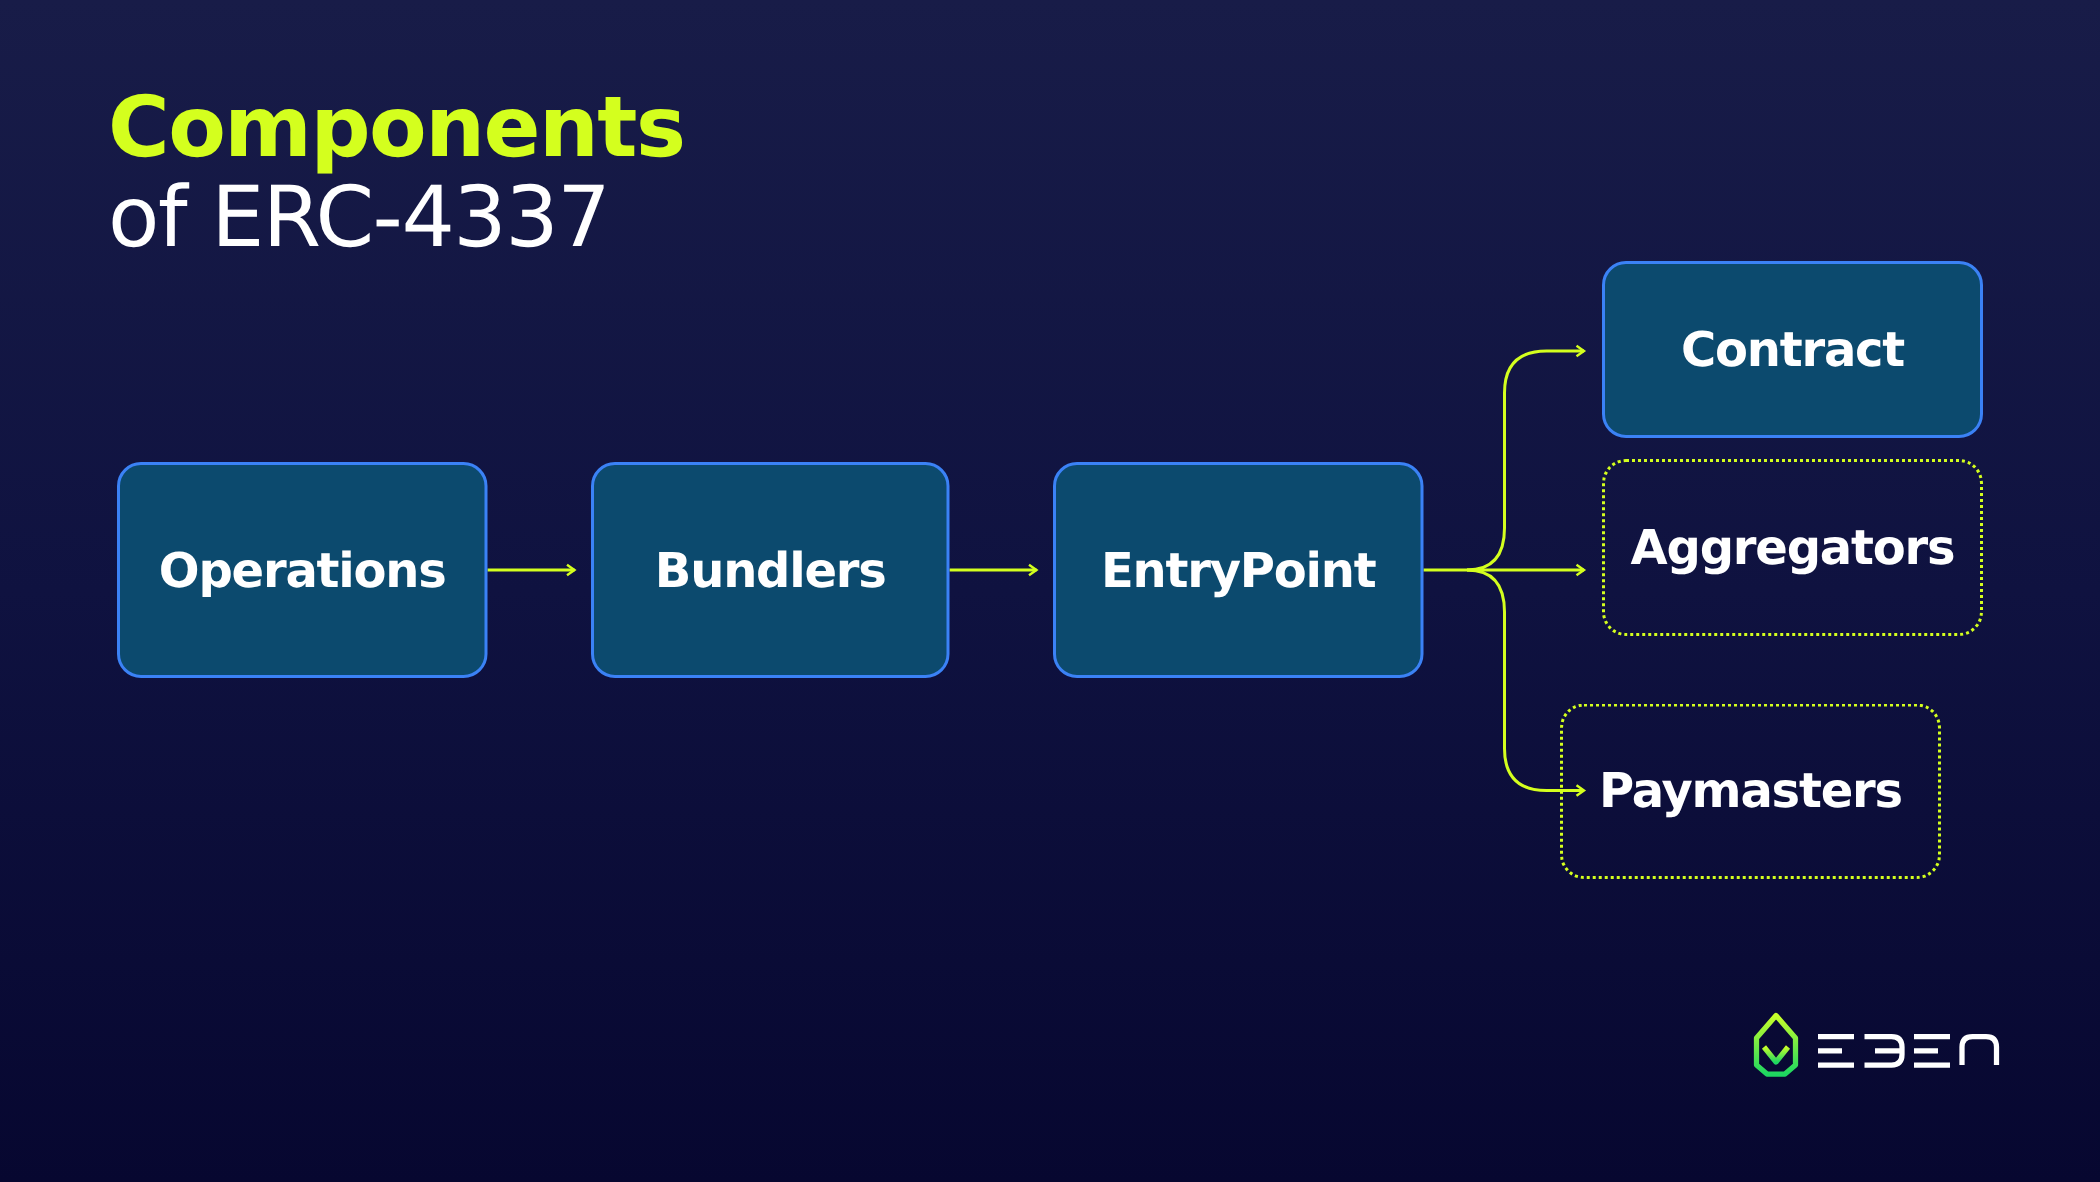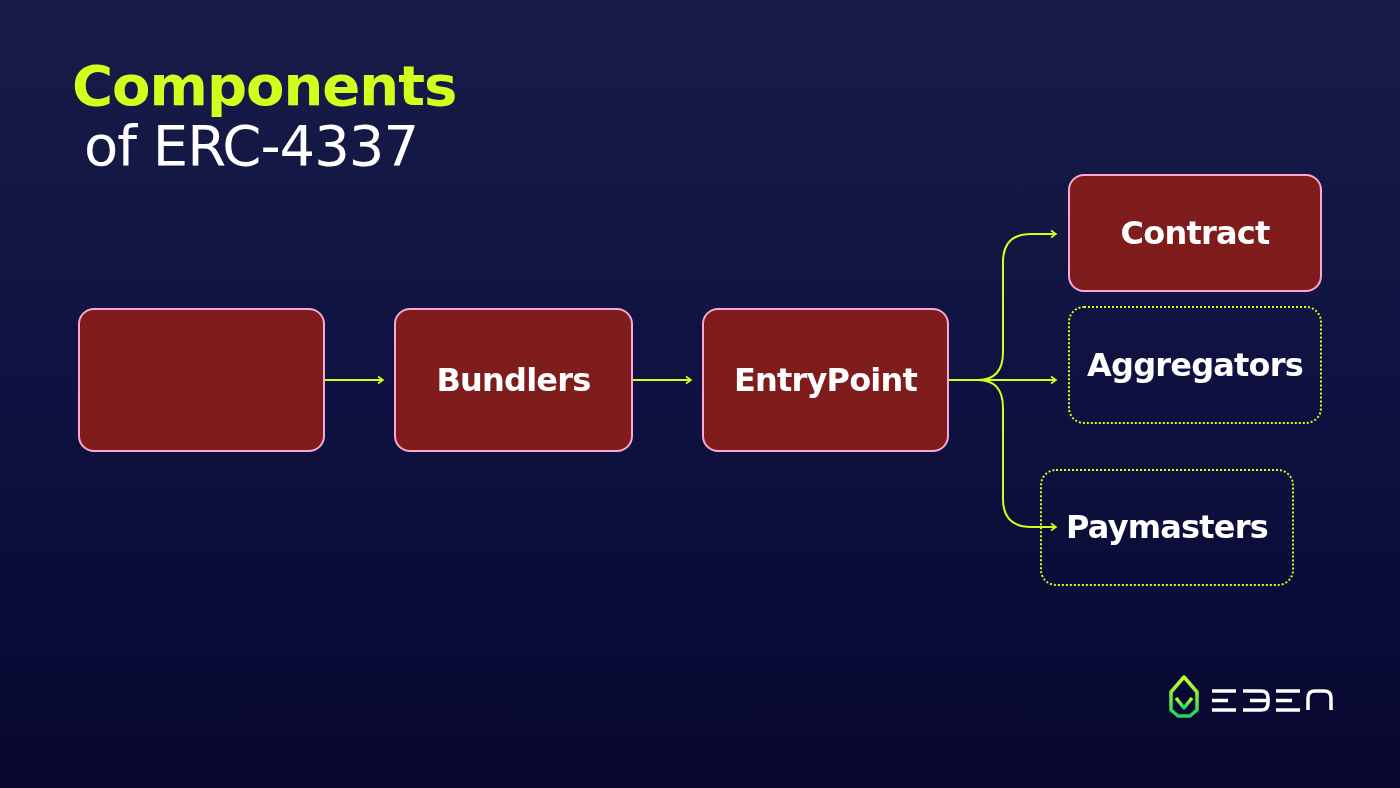--- a/index.html
+++ b/index.html
@@ -7,25 +7,25 @@
     width:1400px; height:788px; overflow:hidden; position:relative;
     background: linear-gradient(180deg, #181c48 0%, #0f1240 50%, #070730 100%);
     font-family: "DejaVu Sans", sans-serif;
   }
   .title {
     position:absolute; left:72px; top:56px; margin:0;
     font-family:"DejaVu Sans", sans-serif;
     font-size:56px; line-height:60px; letter-spacing:-1px;
   }
   .title .accent { color:#d4ff1e; font-weight:bold; display:block; }
-  .title .sub { color:#ffffff; font-weight:normal; display:block;margin-left:12px; }
+  .title .sub { color:#ffffff; font-weight:normal; display:block; }
   .box {
     position:absolute; box-sizing:border-box;
-    border:2px solid #f9a8d4; border-radius:16px;
-    background:#7f1d1d;
+    border:2px solid #3b82f6; border-radius:16px;
+    background:#0c4a6e;
     display:flex; align-items:center; justify-content:center; text-align:center;
     color:#ffffff; font-weight:bold; font-size:32px; line-height:37px;
     letter-spacing:-0.8px;
   }
   .box.dotted { border:2px dotted #d4ff1e; background:transparent; }
   svg.connectors { position:absolute; left:0; top:0; }
   .logo { position:absolute; left:1166px; top:674px; }
 </style>
 </head>
 <body>
@@ -45,20 +45,21 @@
     <path d="M325,380 L383,380" marker-end="url(#arr)"></path>
     <path d="M633,380 L691,380" marker-end="url(#arr)"></path>
     <path d="M949,380 L1056,380" marker-end="url(#arr)"></path>
     <path d="M978,380 Q1003,380 1003,352 L1003,262 Q1003,234 1031,234 L1056,234" marker-end="url(#arr)"></path>
     <path d="M978,380 Q1003,380 1003,408 L1003,499 Q1003,527 1031,527 L1056,527" marker-end="url(#arr)"></path>
   </g>
 </svg>
 
 <div class="box" style="left:78px; top:308px; width:247px; height:144px;">
   <div>
+    <div>Operations</div>
   </div>
 </div>
 
 <div class="box" style="left:394px; top:308px; width:239px; height:144px;">
   <span>Bundlers</span>
 </div>
 
 <div class="box" style="left:702px; top:308px; width:247px; height:144px;align-items:center;">
   <span>EntryPoint</span>
 </div>

